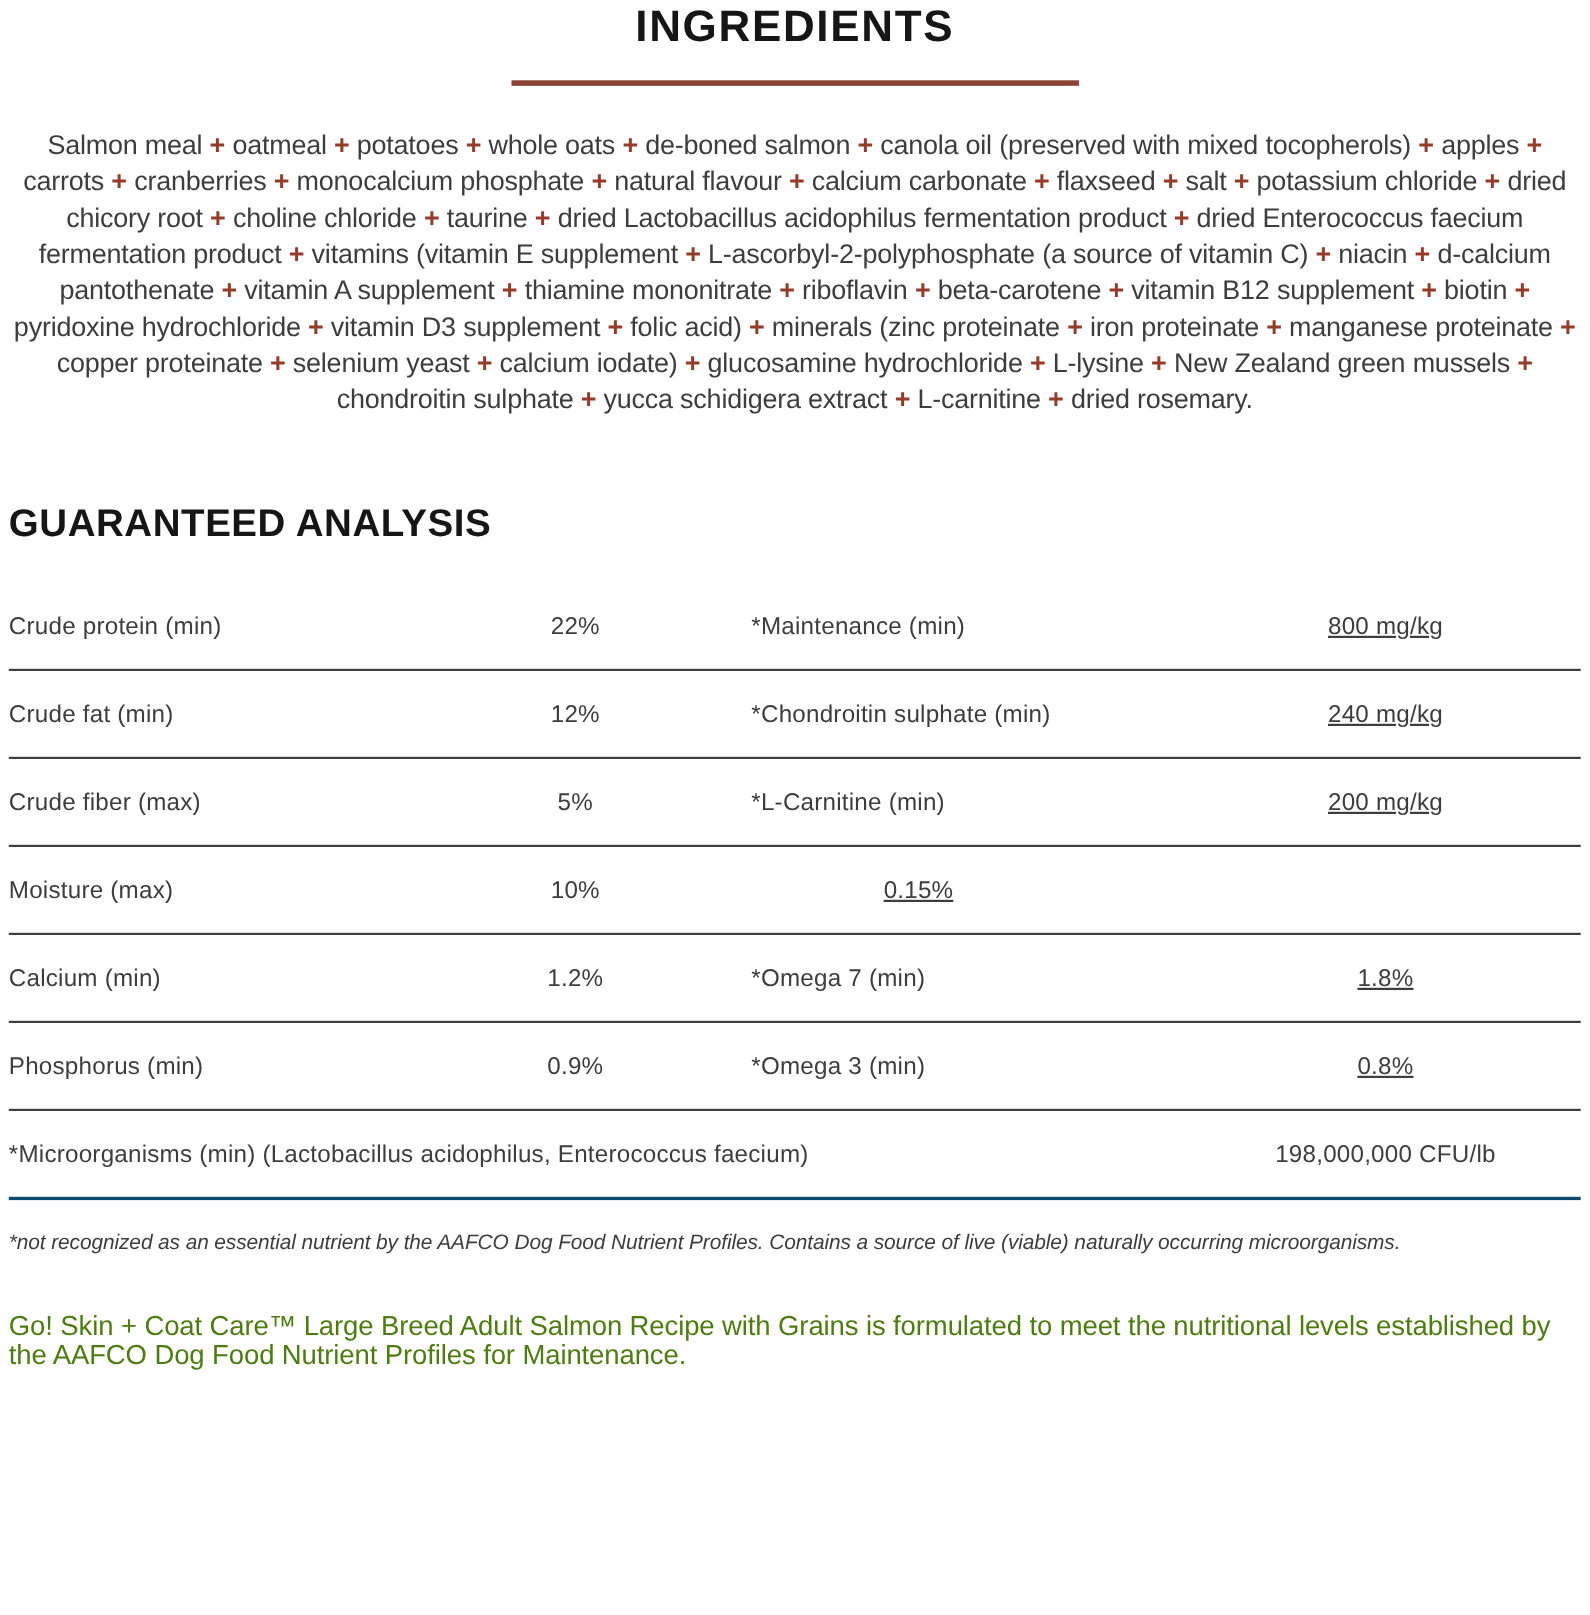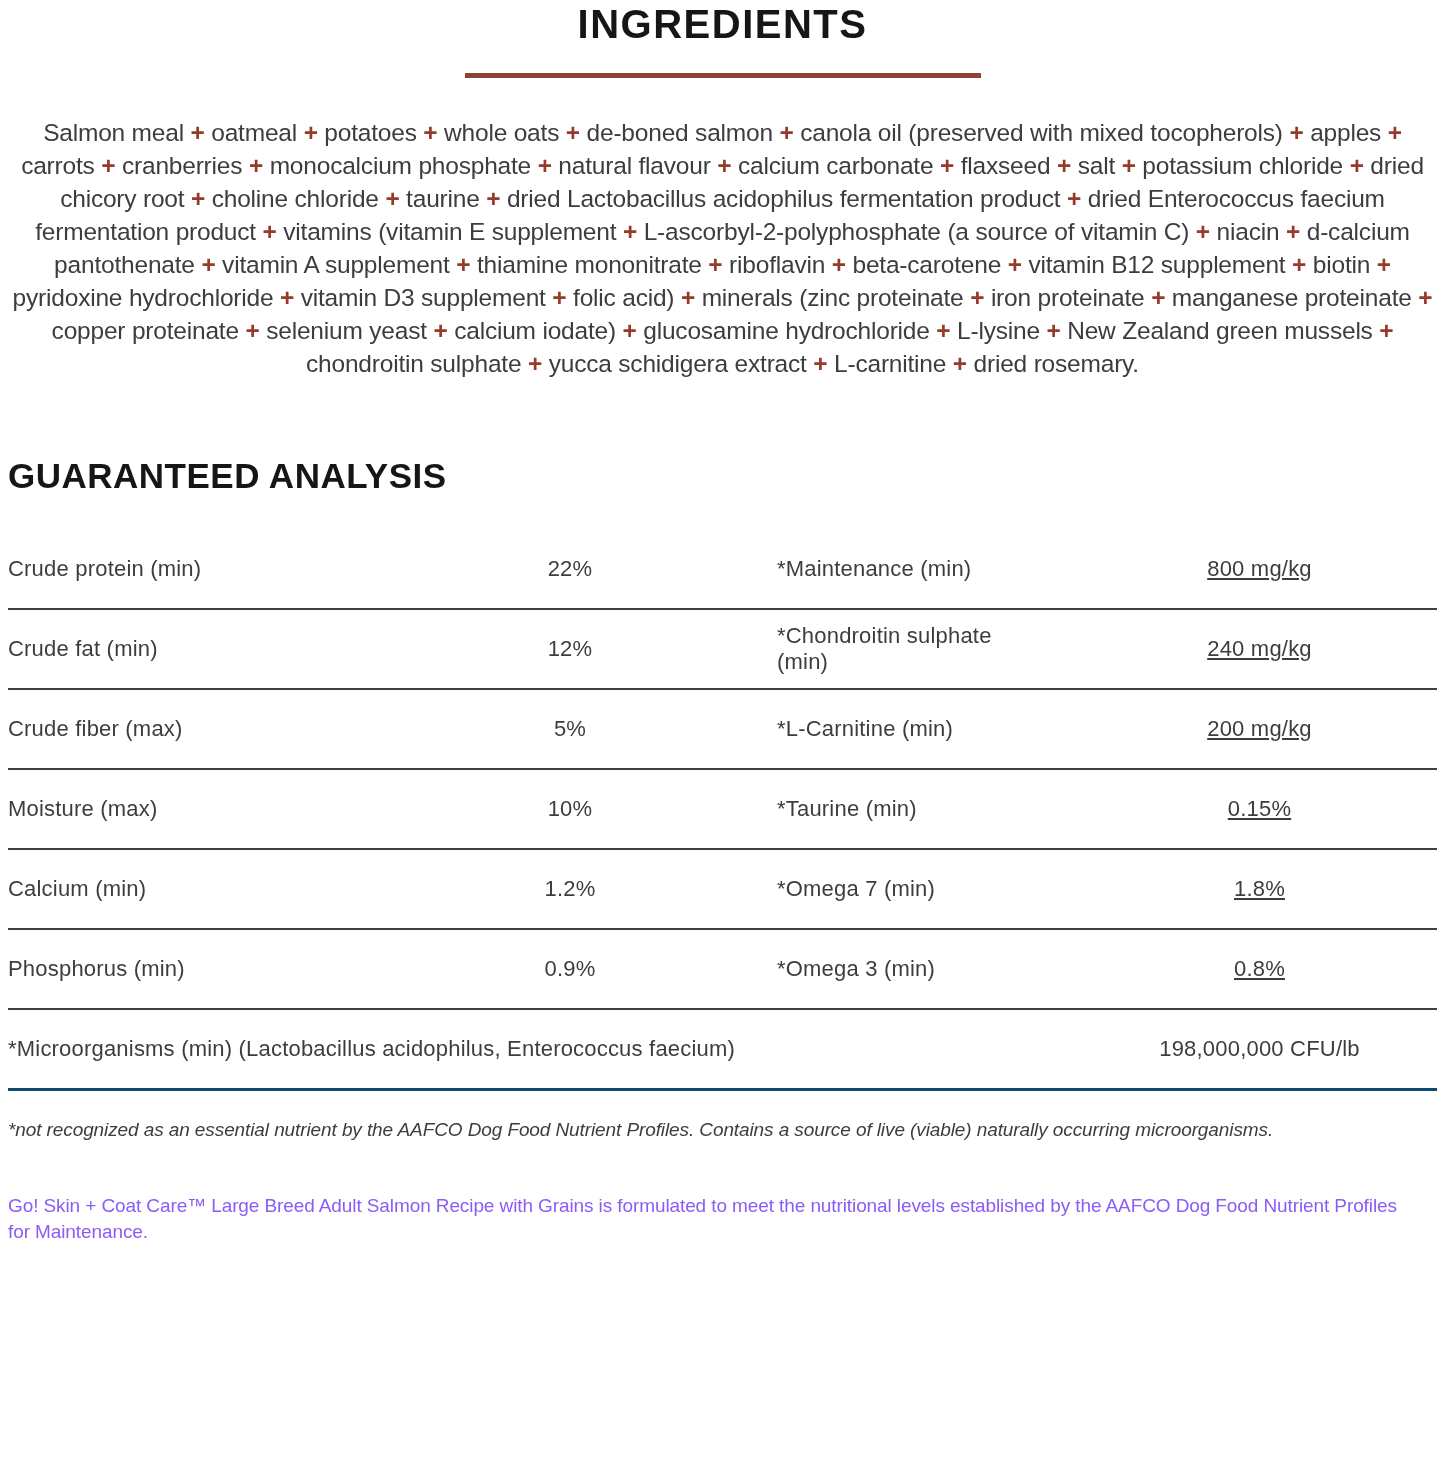--- a/index.html
+++ b/index.html
@@ -61,21 +61,20 @@
     margin-top: 34px;
   }
   .ga-row {
     display: grid;
     grid-template-columns: 450px 130px 1fr 355px;
     align-items: center;
     height: 78px;
     border-bottom: 2px solid #3f3f3f;
     font-size: 22px;
     letter-spacing: 0.2px;
-    gap: 47px;
   }
   .ga-row .cell-label-left   { text-align: left; }
   .ga-row .cell-value-left   { text-align: center; }
   .ga-row .cell-label-right  { text-align: left; padding-left: 95px; }
   .ga-row .cell-value-right  { text-align: center; text-decoration: underline; }
   .ga-row-full {
     display: grid;
     grid-template-columns: 1fr 355px;
     align-items: center;
     height: 78px;
@@ -88,25 +87,25 @@
   .footnote {
     margin-top: 26px;
     font-size: 19px;
     letter-spacing: -0.1px;
     line-height: 26px;
     color: #3d3d3d;
     font-style: italic;
   }
   .formulation {
     margin-top: 50px;
-    font-size: 19px;
+    font-size: 25px;
     letter-spacing: -0.1px;
     line-height: 26px;
     max-width: 1402px;
-    color: #8b5cf6;
+    color: #4d7c0f;
   }
 </style>
 </head>
 <body>
 
 <div class="page">
 
   <div class="ing-title">INGREDIENTS</div>
 
   <div class="ing-rule"></div>
@@ -131,21 +130,20 @@
       </div>
       <div class="ga-row">
         <div class="cell-label-left">Crude fiber (max)</div>
         <div class="cell-value-left">5%</div>
         <div class="cell-label-right">*L-Carnitine (min)</div>
         <div class="cell-value-right">200 mg/kg</div>
       </div>
       <div class="ga-row">
         <div class="cell-label-left">Moisture (max)</div>
         <div class="cell-value-left">10%</div>
-        <div class="cell-label-right">*Taurine (min)</div>
         <div class="cell-value-right">0.15%</div>
       </div>
       <div class="ga-row">
         <div class="cell-label-left">Calcium (min)</div>
         <div class="cell-value-left">1.2%</div>
         <div class="cell-label-right">*Omega 7 (min)</div>
         <div class="cell-value-right">1.8%</div>
       </div>
       <div class="ga-row">
         <div class="cell-label-left">Phosphorus (min)</div>

